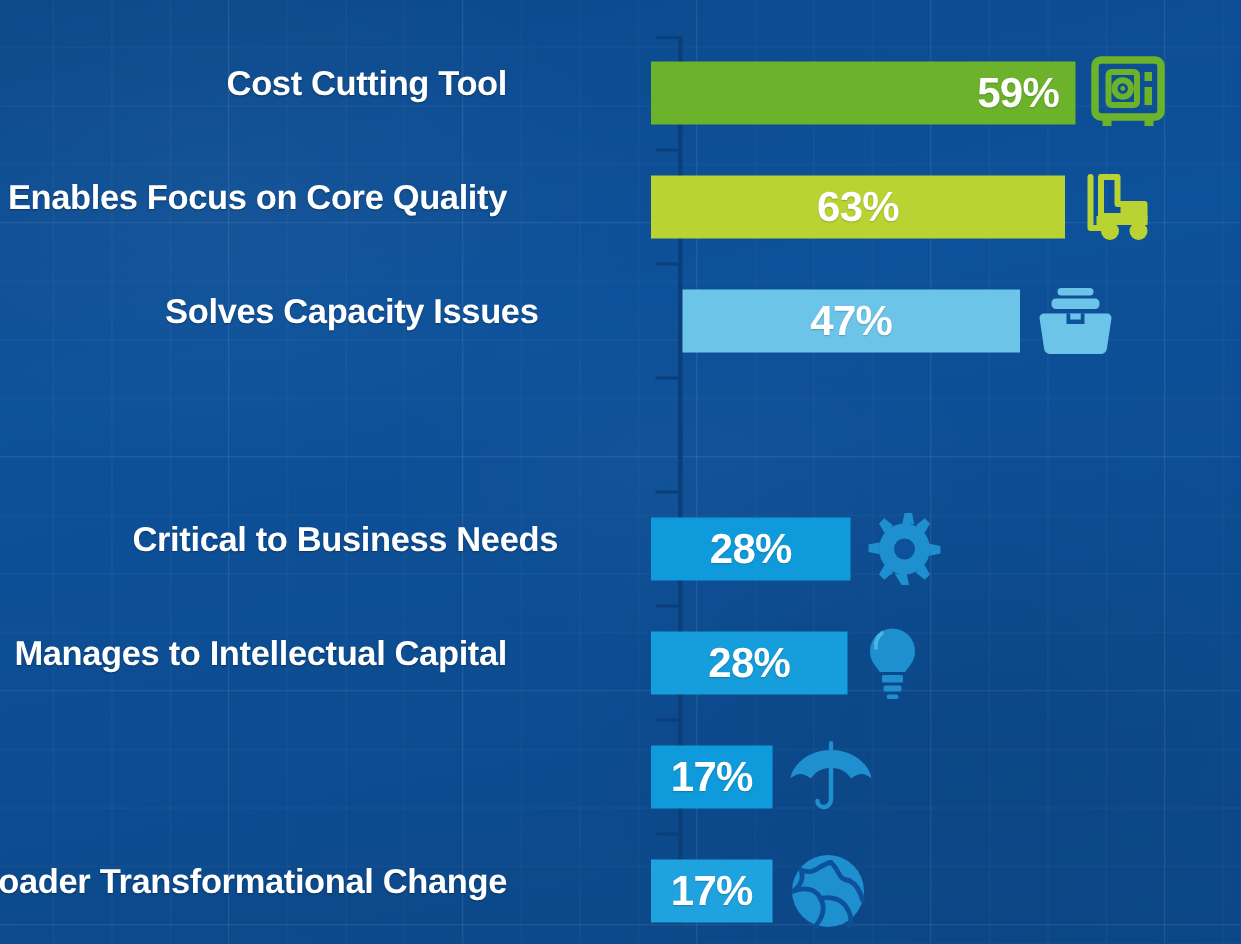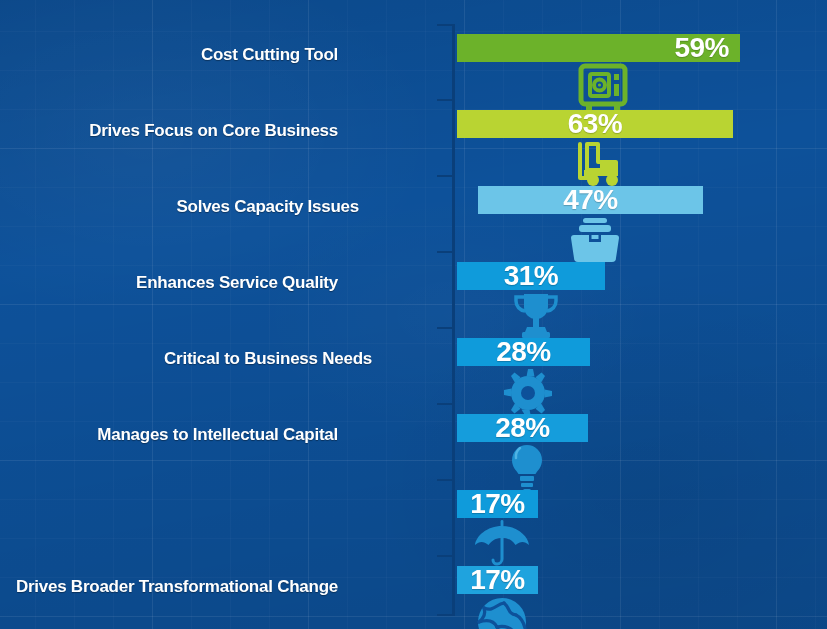--- a/index.html
+++ b/index.html
@@ -70,35 +70,34 @@
     width: 827px;
     height: 44px;
   }
   .row-label {
     position: absolute;
     right: 489px;
     top: 0;
     height: 44px;
     line-height: 44px;
     color: #ffffff;
-    font-size: 17px;
+    font-size: 23px;
     font-weight: bold;
     letter-spacing: -0.25px;
     white-space: nowrap;
     text-align: right;
     text-shadow: 0 1px 1px rgba(0,0,0,0.35);
   }
   .bar-wrap {
     position: absolute;
-    left: 457px;
+    left: 434px;
     top: 1px;
     height: 56px;
     display: flex;
     align-items: center;
-    flex-direction: column;
   }
   .bar {
     height: 42px;
     display: flex;
     align-items: center;
     justify-content: flex-end;
     box-sizing: border-box;
     padding-right: 11px;
   }
   .bar-value {
@@ -152,21 +151,21 @@
           <rect x="37" y="12" width="5" height="6" fill="#6cb22a"></rect>
           <rect x="37" y="22" width="5" height="12" fill="#6cb22a"></rect>
           <rect x="9" y="42" width="6" height="6" fill="#6cb22a"></rect>
           <rect x="37" y="42" width="6" height="6" fill="#6cb22a"></rect>
         </svg>
       </div>
     </div>
   </div>
 
   <div class="row" style="top:109px;">
-    <div class="row-label">Drives Focus on Core Business</div>
+    <div class="row-label">Enables Focus on Core Quality</div>
     <div class="bar-wrap">
       <div class="bar" style="width:276px;background:#b9d432;justify-content:center;padding-right:0;">
         <span class="bar-value">63%</span>
       </div>
       <div class="row-icon">
         <svg width="56" height="52" viewBox="0 0 56 52" fill="none">
           <path d="M15 6 L15 32 L37 32 L37 24 L26 24 L26 6 Z" stroke="#b9d432" stroke-width="4" stroke-linejoin="round"></path>
           <rect x="28" y="22" width="18" height="14" rx="2" fill="#b9d432"></rect>
           <rect x="12" y="32" width="34" height="6" fill="#b9d432"></rect>
           <path d="M8 6 L8 40 M8 40 L18 40" stroke="#b9d432" stroke-width="4" stroke-linecap="round"></path>
@@ -188,38 +187,20 @@
           <rect x="16" y="4" width="24" height="5" rx="2.5" fill="#6cc5e8"></rect>
           <rect x="12" y="11" width="32" height="7" rx="3" fill="#6cc5e8"></rect>
           <path d="M7 21 h42 a3 3 0 0 1 3 3 l-3 20 a4 4 0 0 1 -4 4 h-34 a4 4 0 0 1 -4 -4 l-3 -20 a3 3 0 0 1 3 -3 z" fill="#6cc5e8"></path>
           <path d="M22 21 h12 v7 h-12 z" fill="#0d519a"></path>
           <rect x="24.5" y="21" width="7" height="4" fill="#6cc5e8"></rect>
         </svg>
       </div>
     </div>
   </div>
 
-  <div class="row" style="top:261px;">
-    <div class="row-label">Enhances Service Quality</div>
-    <div class="bar-wrap">
-      <div class="bar" style="width:148px;background:#0f9bdb;justify-content:center;padding-right:0;">
-        <span class="bar-value">31%</span>
-      </div>
-      <div class="row-icon">
-        <svg width="56" height="54" viewBox="0 0 56 54" fill="none">
-          <path d="M16 4 h24 v13 a12 12 0 0 1 -24 0 z" fill="#1e8fcf"></path>
-          <path d="M16 7 h-8 v4 a10 10 0 0 0 9 10" stroke="#1e8fcf" stroke-width="3.5" fill="none"></path>
-          <path d="M40 7 h8 v4 a10 10 0 0 1 -9 10" stroke="#1e8fcf" stroke-width="3.5" fill="none"></path>
-          <rect x="25" y="28" width="6" height="9" fill="#1e8fcf"></rect>
-          <path d="M19 37 h18 l2 5 h-22 z" fill="#1e8fcf"></path>
-          <rect x="14" y="42" width="28" height="6" rx="1.5" fill="#1e8fcf"></rect>
-        </svg>
-      </div>
-    </div>
-  </div>
 
   <div class="row" style="top:337px;padding-left:34px;">
     <div class="row-label">Critical to Business Needs</div>
     <div class="bar-wrap">
       <div class="bar" style="width:133px;background:#0f9bdb;justify-content:center;padding-right:0;">
         <span class="bar-value">28%</span>
       </div>
       <div class="row-icon">
         <svg width="54" height="54" viewBox="0 0 54 54" fill="none">
           <g fill="#1e8fcf">

